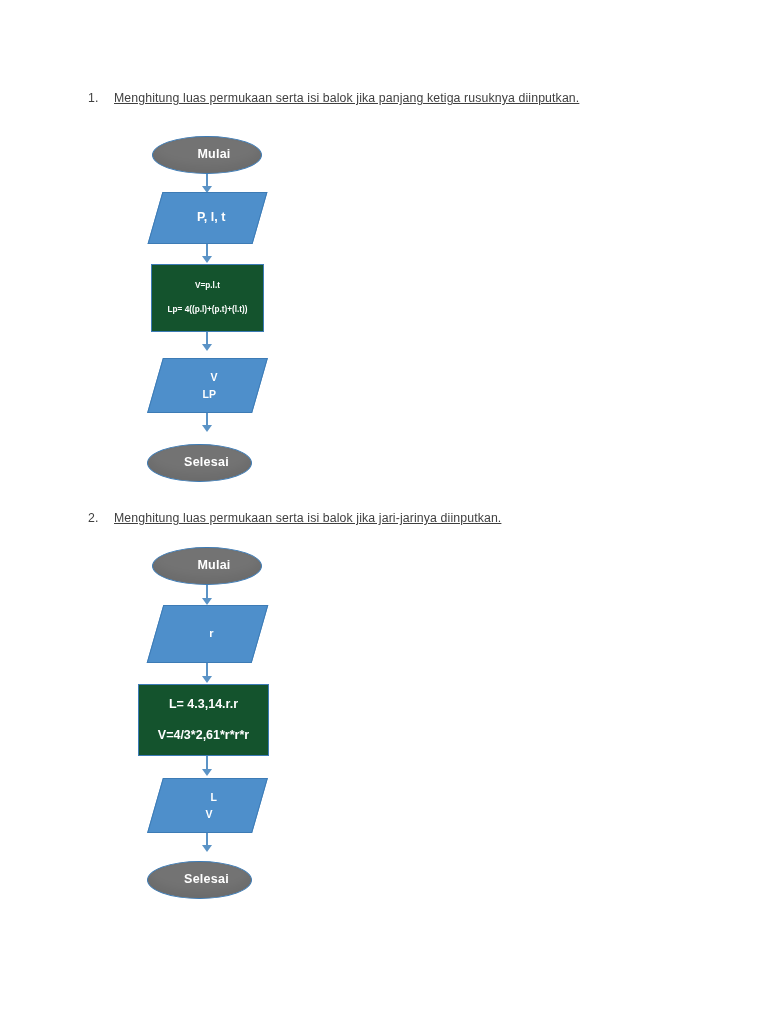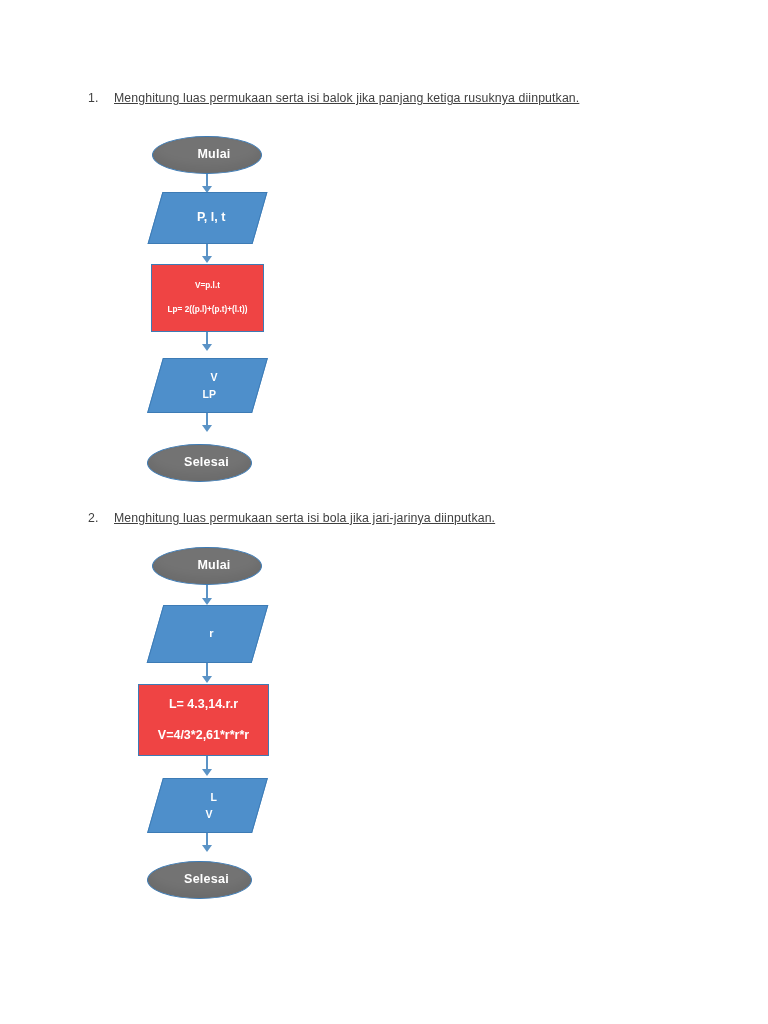--- a/index.html
+++ b/index.html
@@ -74,21 +74,21 @@
     border: 1px solid #3d7bb5;
     transform: skewX(-16deg);
   }
   .io .label {
     transform: skewX(16deg);
     padding-left: 8px;
   }
 
   
   .process {
-    background: #ef4444;
+    background: #14532d;
     border: 1px solid #3d7bb5;
   }
 
   .label { display: block; }
 
   
   .connector {
     position: absolute;
     width: 2px;
     background: #5b93c6;
@@ -123,21 +123,21 @@
 
     <div class="node io" style="left:155px; top:192px; width:105px; height:52px; font-size:12.5px;">
       <span class="label">P, l, t</span>
     </div>
 
     <div class="connector" style="left:206px; top:244px; height:14px;"></div>
     <div class="arrowhead" style="left:202px; top:256px;"></div>
 
     <div class="node process" style="left:151px; top:264px; width:113px; height:68px; font-size:8.2px;">
       <span class="label" style="margin-bottom:11px;">V=p.l.t</span>
-      <span class="label">Lp= 2((p.l)+(p.t)+(l.t))</span>
+      <span class="label">Lp= 4((p.l)+(p.t)+(l.t))</span>
     </div>
 
     <div class="connector" style="left:206px; top:332px; height:14px;"></div>
     <div class="arrowhead" style="left:202px; top:344px;"></div>
 
     <div class="node io" style="left:155px; top:358px; width:105px; height:55px; font-size:10.5px;">
       <span class="label">V</span>
       <span class="label">LP</span>
     </div>
 
@@ -145,21 +145,21 @@
     <div class="arrowhead" style="left:202px; top:425px;"></div>
 
     <div class="node terminator" style="left:147px; top:444px; width:105px; height:38px; font-size:12.5px;">
       <span class="label">Selesai</span>
     </div>
 
   </div>
 
   <div class="question" id="question-2">
     <span class="q-num">2.</span>
-    <span class="q-text">Menghitung luas permukaan serta isi bola jika jari-jarinya diinputkan.</span>
+    <span class="q-text">Menghitung luas permukaan serta isi balok jika jari-jarinya diinputkan.</span>
   </div>
 
   <div class="flowchart" id="flowchart-2">
 
     <div class="node terminator" style="left:152px; top:547px; width:110px; height:38px; font-size:12.5px;">
       <span class="label">Mulai</span>
     </div>
 
     <div class="connector" style="left:206px; top:585px; height:15px;"></div>
     <div class="arrowhead" style="left:202px; top:598px;"></div>

